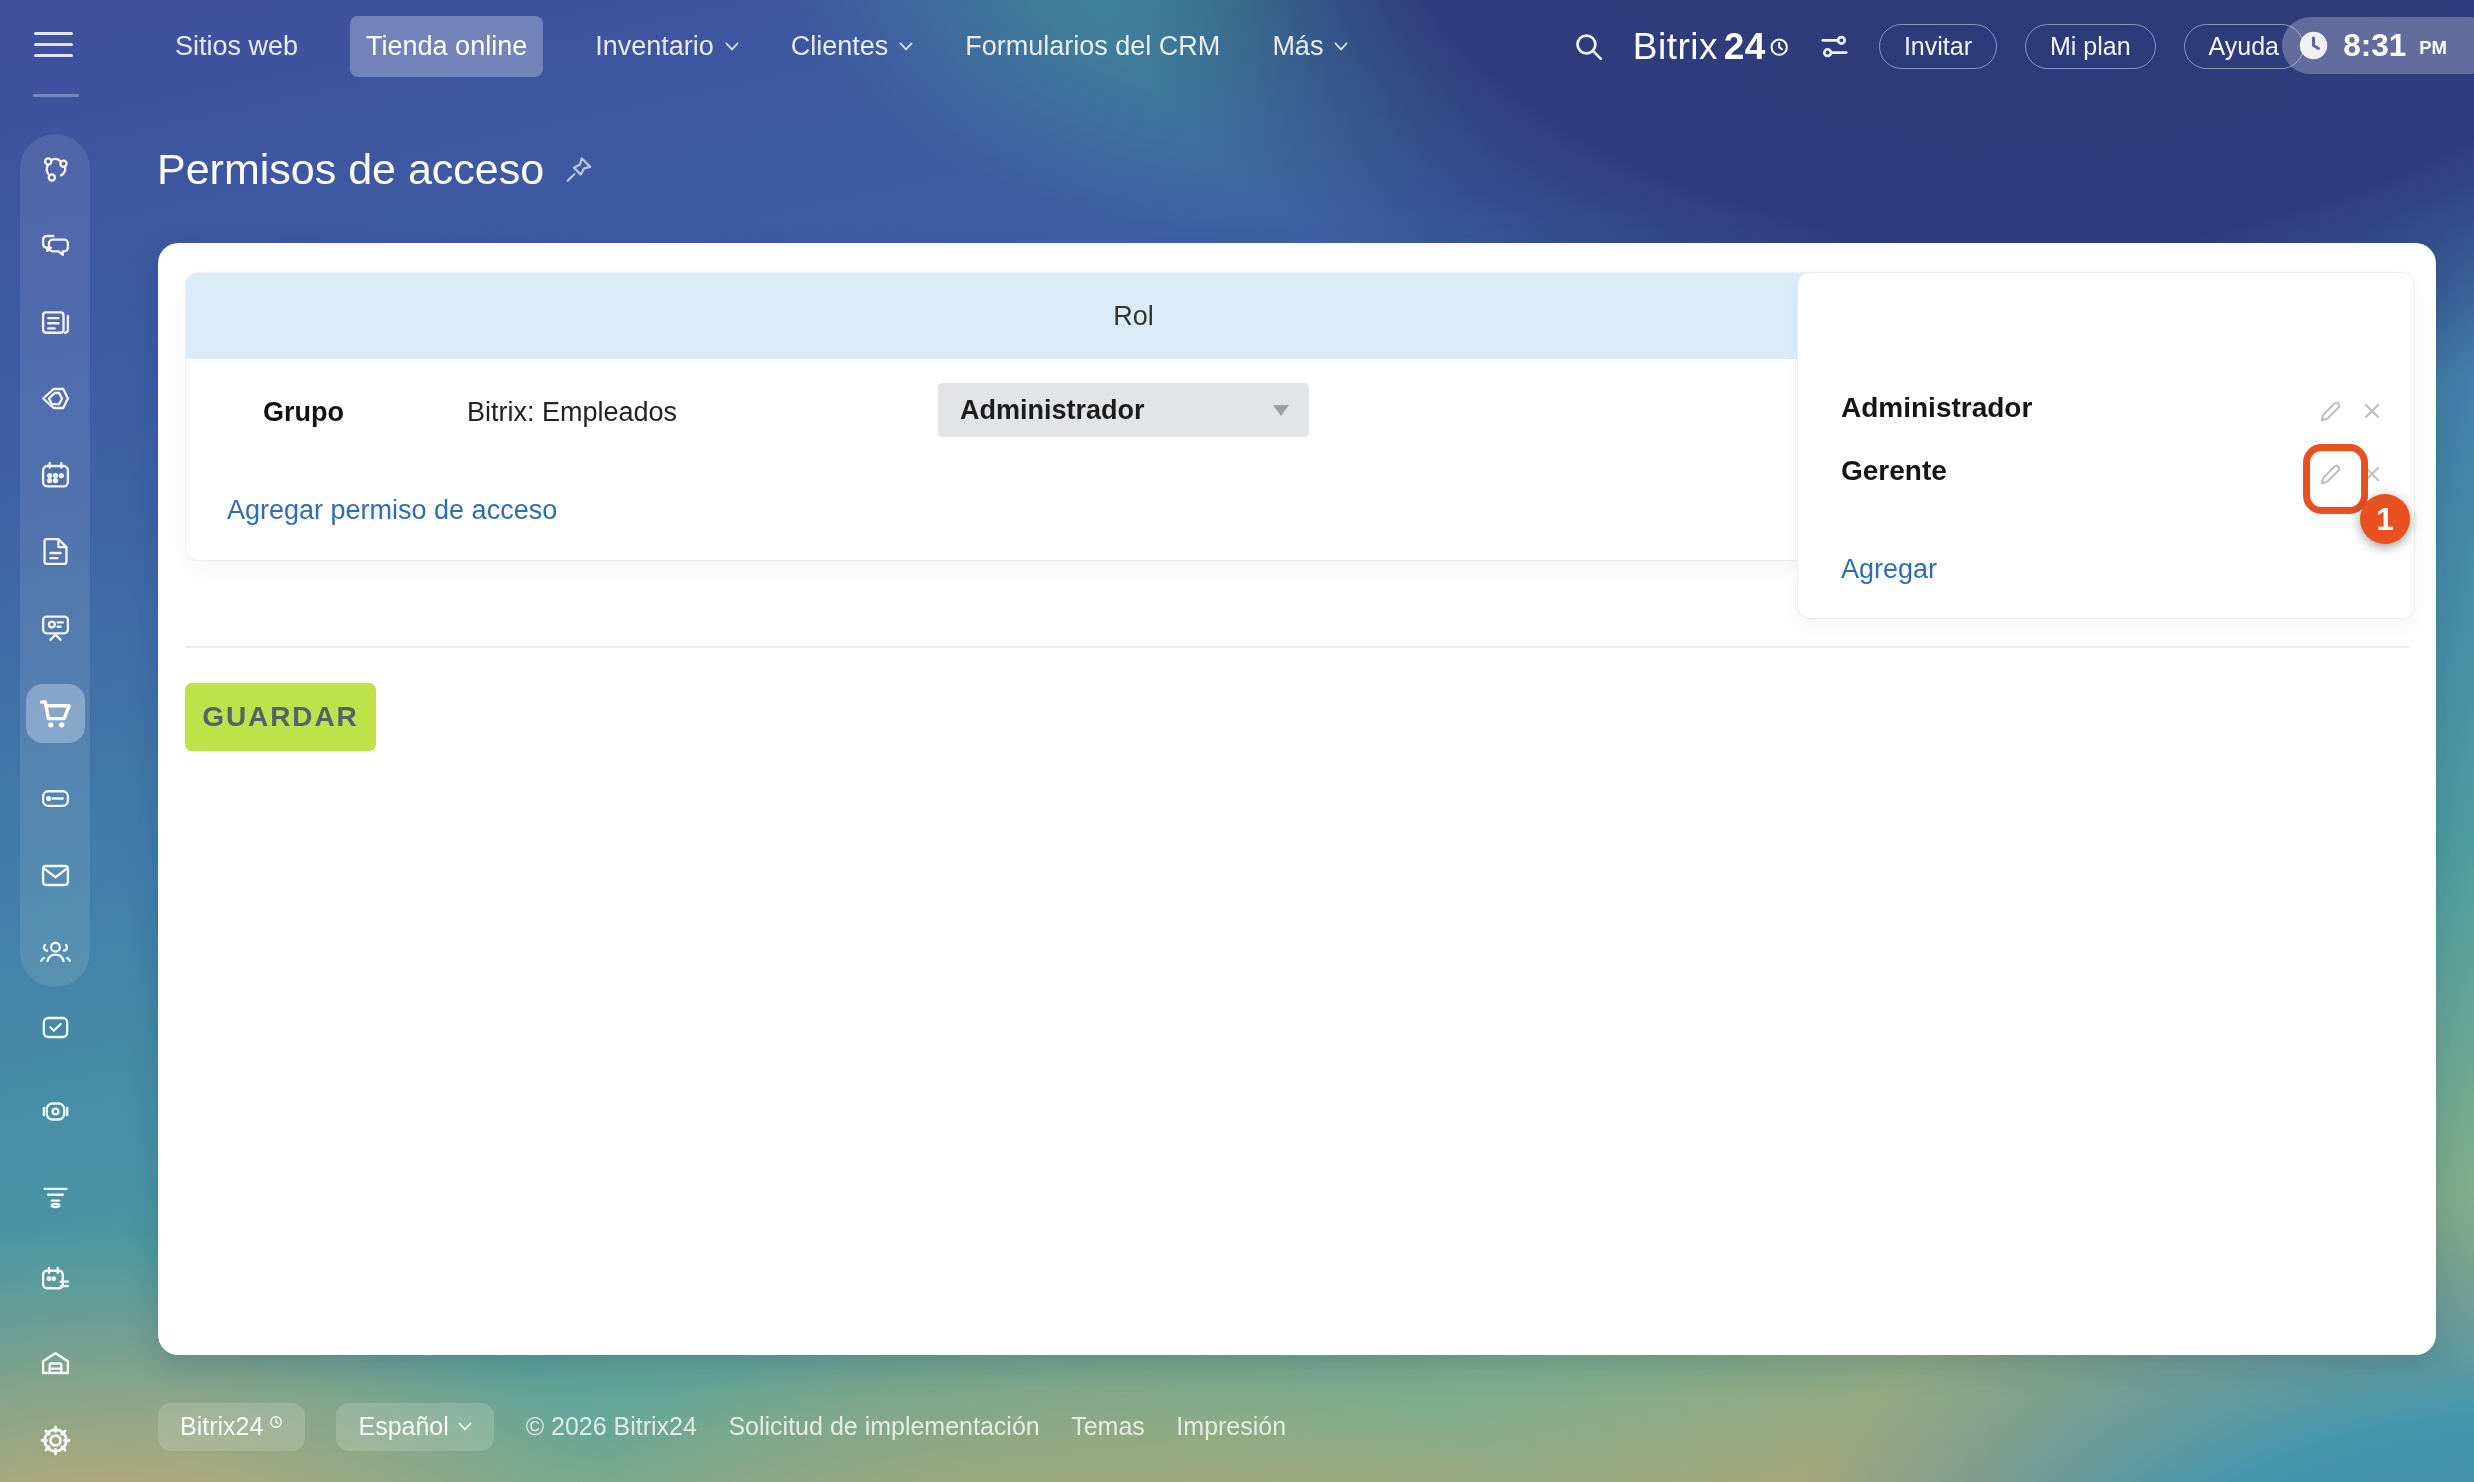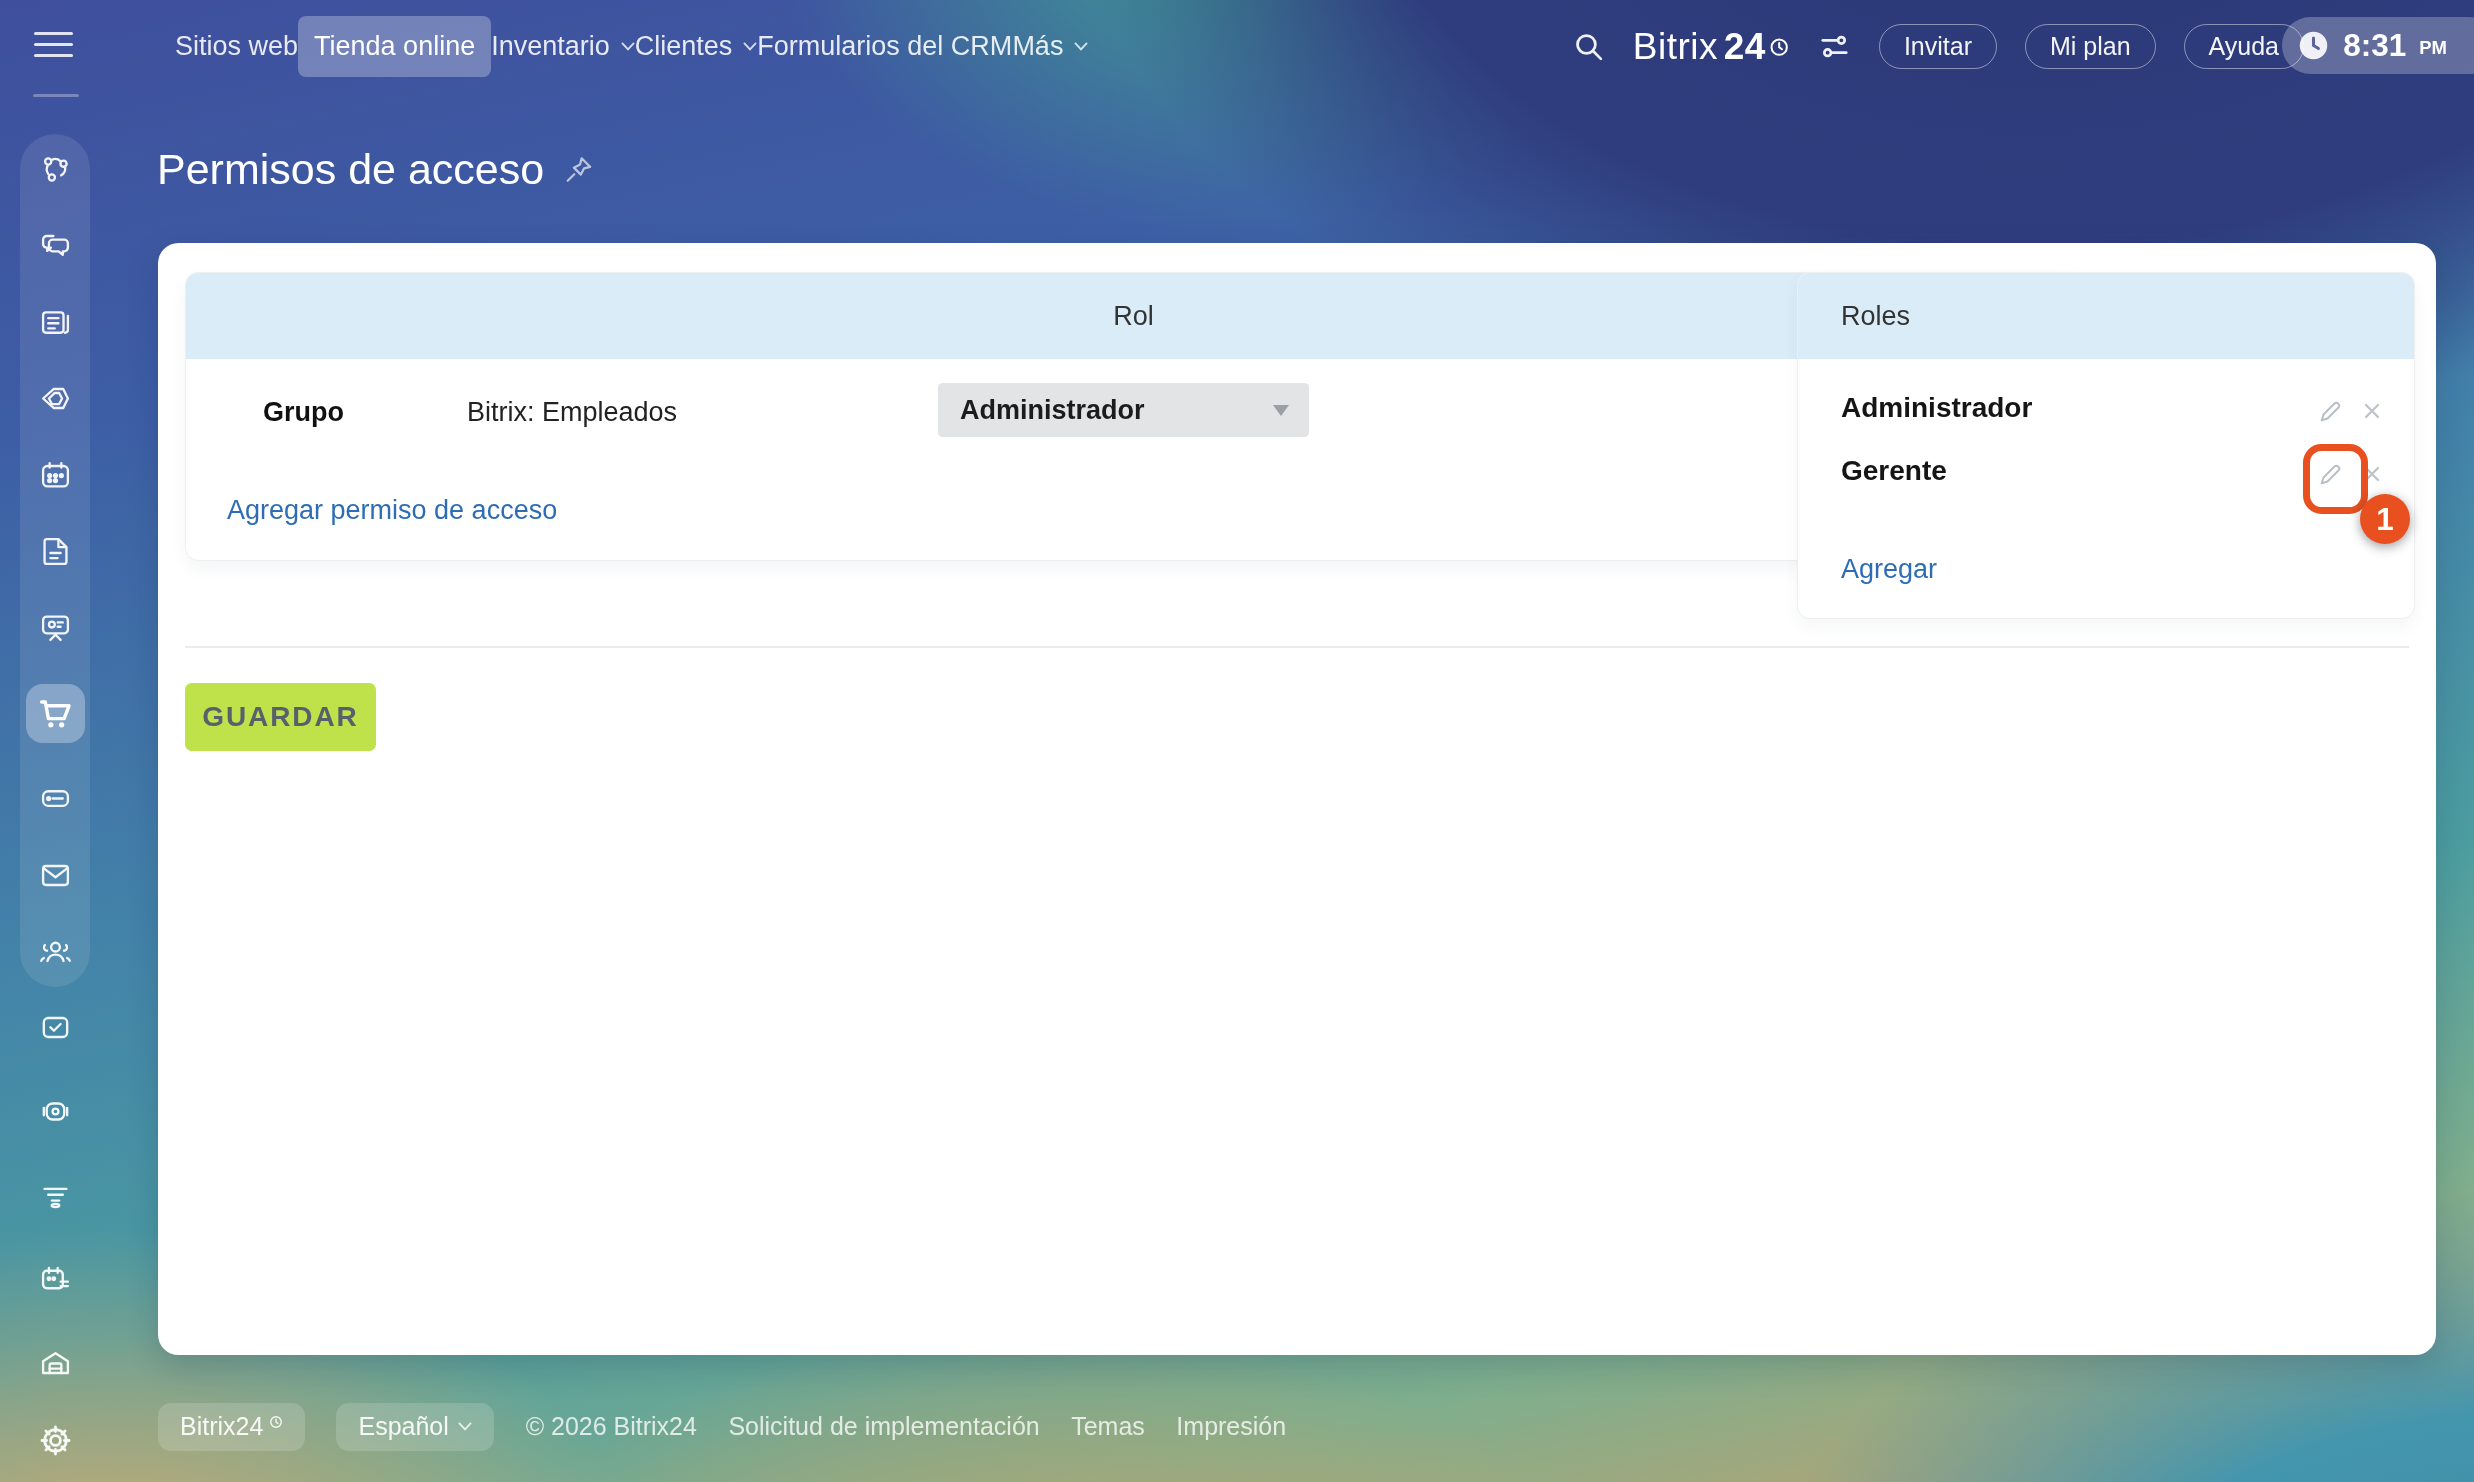--- a/index.html
+++ b/index.html
@@ -14,21 +14,21 @@
       radial-gradient(1298px 834px at 102% 115%, #3d84ab 0%, #4496ad 35%, rgba(68,150,173,0) 62%),
       linear-gradient(168deg, #3f4f9d 0%, #3d5ea5 22%, #4383a9 48%, #4c9da0 68%, #7fae8d 85%, #c9a06a 100%);
   }
   svg{display:block;}
   .ico{stroke:#fff;fill:none;stroke-width:1.6;stroke-linecap:round;stroke-linejoin:round;opacity:.93;}
 
   
   .burger{position:absolute;left:34px;top:31.5px;width:39px;cursor:pointer;}
   .burger div{height:3.7px;background:rgba(255,255,255,.85);border-radius:1.9px;margin-bottom:7.4px;}
   .burger div:last-child{margin-bottom:0;}
-  .nav{position:absolute;left:175px;top:0;height:93px;display:flex;align-items:center;}
+  .nav{position:absolute;left:175px;top:0;height:93px;display:flex;align-items:center;gap:52px;}
   .nav-item{display:flex;align-items:center;gap:11px;font-size:27px;color:rgba(255,255,255,.88);cursor:pointer;white-space:nowrap;}
   .nav-item.active{background:rgba(255,255,255,.28);color:#fff;padding:15px 16px;border-radius:8px;}
   .chev{width:14px;height:9.3px;}
   .chev path{stroke:rgba(255,255,255,.8);stroke-width:2;fill:none;stroke-linecap:round;}
   .tr-cluster{position:absolute;right:171px;top:0;height:93px;display:flex;align-items:center;gap:28px;}
   .brand{display:flex;align-items:center;color:#fff;font-size:37px;letter-spacing:0.5px;cursor:pointer;}
   .brand .b1{font-weight:500;}
   .brand .b2{font-weight:800;margin-left:5.6px;}
   .brand .sup{margin:1.9px 0 0 3.7px;}
   .pill-btn{border:1.9px solid rgba(255,255,255,.45);border-radius:926px;padding:7.4px 24px;font-size:25px;
@@ -321,23 +321,20 @@
         <span class="dd-txt">Administrador</span>
         <span class="dd-caret"></span>
       </div>
       <svg class="row-x xmark" width="28" height="28" viewBox="0 0 24 24">
           <path d="M6 6l12 12M18 6L6 18"></path>
         </svg>
       <span class="link add-perm">Agregar permiso de acceso</span>
     </div>
 
     <div class="panel panel-roles">
-      <div class="panel-hd">
-          <span>Roles</span>
-        </div>
 
       <span class="role-name" style="top:119px;">Administrador</span>
       <svg class="r-ico pencil" style="right:69px;top:124px;" width="28" height="28" viewBox="0 0 24 24">
           <path d="M4 20l1.6-5L15.2 5.4a1.8 1.8 0 0 1 2.6 0l.8.8a1.8 1.8 0 0 1 0 2.6L9 18.4z"></path>
         </svg>
       <svg class="r-ico xmark" style="right:30px;top:126px;" width="24" height="24" viewBox="0 0 24 24">
           <path d="M6 6l12 12M18 6L6 18"></path>
         </svg>
 
       <span class="role-name" style="top:182px;">Gerente</span>

